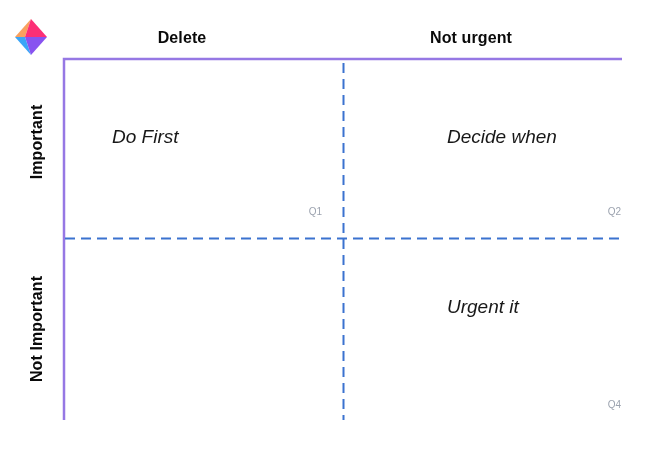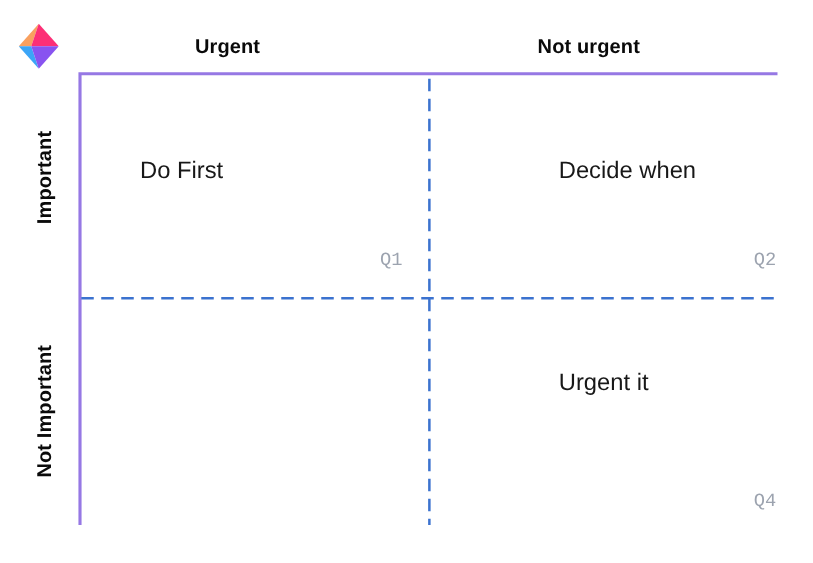--- a/index.html
+++ b/index.html
@@ -26,28 +26,28 @@
     transform: rotate(-90deg); line-height: 20px; letter-spacing: 0.1px;
   }
   .row-header.top { top: 132px; }
   .row-header.bottom { top: 319px; }
   .quad { position: absolute; }
   .quad.q1 { left: 64px;  top: 60px;  width: 279px; height: 178px; }
   .quad.q2 { left: 344px; top: 60px;  width: 278px; height: 178px; }
   .quad.q3 { left: 64px;  top: 239px; width: 279px; height: 181px; }
   .quad.q4 { left: 344px; top: 239px; width: 278px; height: 181px; }
   .quad-title {
-    position: absolute; font-size: 19px; color: #181818; white-space: nowrap;
+    position: absolute; font-size: 19px; color: #181818; white-space: nowrap; font-style: italic;
   }
   .q1 .quad-title, .q3 .quad-title { left: 48px; }
   .q2 .quad-title, .q4 .quad-title { left: 67px; margin-left: 36px; }
   .q1 .quad-title, .q2 .quad-title { top: 66px; }
   .q3 .quad-title, .q4 .quad-title { top: 57px; }
   .quad-label {
-    position: absolute; font-size: 15px; color: #9ca3af; white-space: nowrap; font-family: Liberation Mono, monospace;
+    position: absolute; font-size: 10px; color: #9ca3af; white-space: nowrap;
   }
   .q1 .quad-label { right: 21px; bottom: 21px; }
   .q2 .quad-label { right: 1px;  bottom: 21px; }
   .q3 .quad-label { right: 21px; bottom: 10px; }
   .q4 .quad-label { right: 1px;  bottom: 10px; }
 </style>
 </head>
 <body>
 
 <div class="canvas">
@@ -58,21 +58,21 @@
     <polygon points="0,18 10,18 16,36" fill="#3ba5f7"></polygon>
     <polygon points="10,18 32,18 16,36" fill="#8853f0"></polygon>
   </svg>
 
   <svg class="grid-svg" aria-hidden="true">
     <path d="M 622,59 H 64 V 420" fill="none" stroke-width="2.5" stroke="#9678e4"></path>
     <line x1="343.5" y1="63" x2="343.5" y2="420" stroke-width="2" stroke-dasharray="10 6" stroke="#3b72cf"></line>
     <line x1="65" y1="238.5" x2="622" y2="238.5" stroke-width="2" stroke-dasharray="10 6" stroke="#3b72cf"></line>
   </svg>
 
-  <div class="col-header left">Urgent</div>
+  <div class="col-header left">Delete</div>
   <div class="col-header right">Not urgent</div>
 
   <div class="row-header top">Important</div>
   <div class="row-header bottom">Not Important</div>
 
   <div class="quad q1">
     <div class="quad-title">Do First</div>
     <div class="quad-label">Q1</div>
   </div>
 

